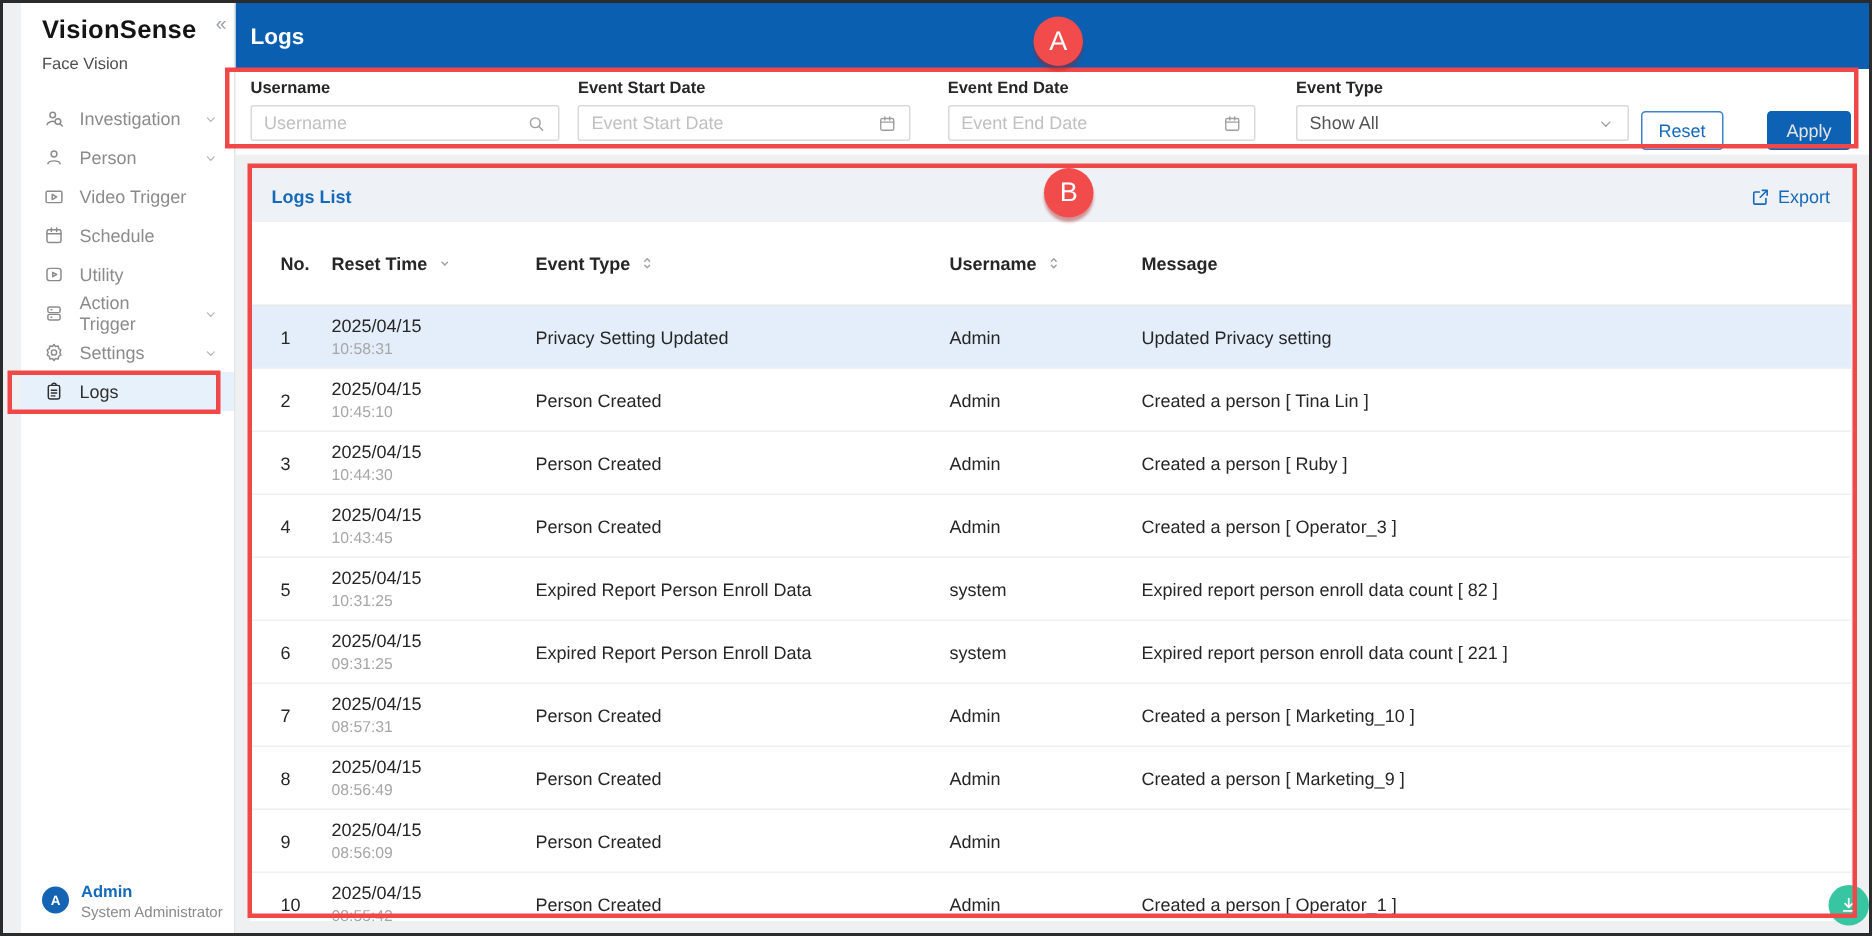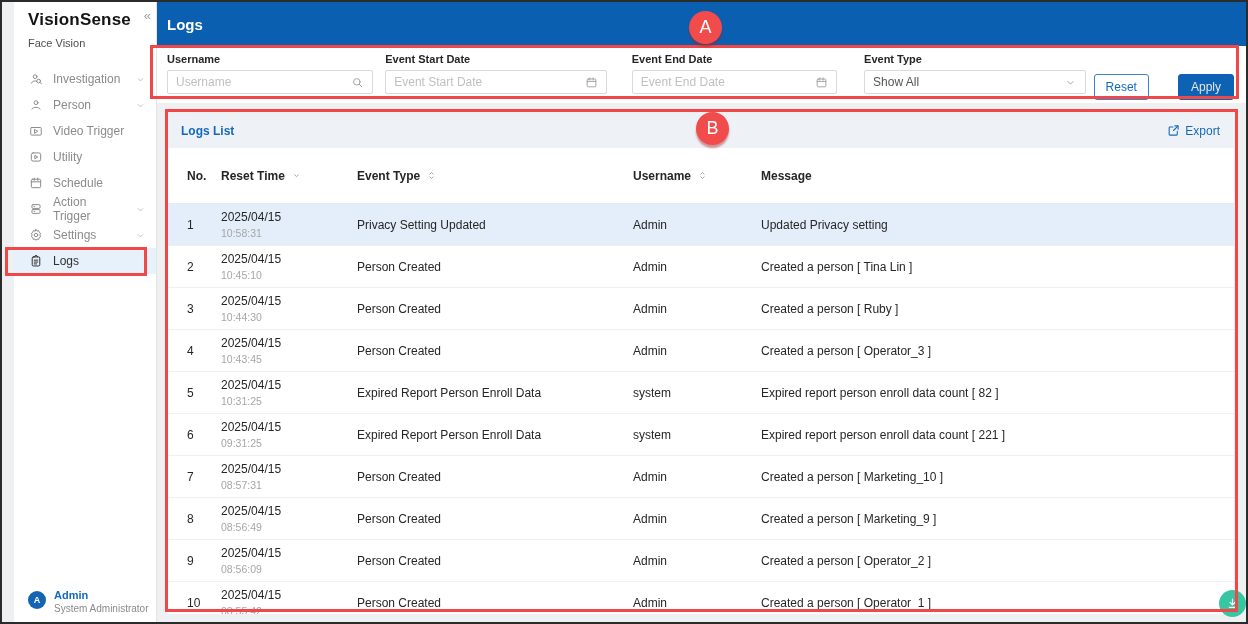--- a/index.html
+++ b/index.html
@@ -48,21 +48,21 @@
   .f-type{width:232px;margin-left:27px;}
   .fbtns{display:flex;align-items:flex-start;gap:29px;margin-left:8px;padding-top:21px;}
   .btn{height:26px;border-radius:3px;font-size:12px;font-family:"Liberation Sans",sans-serif;cursor:pointer;}
   .btn-reset{padding:0 11px;background:#fff;border:1px solid #3c82cd;color:var(--link);}
   .btn-apply{padding:0 12px;background:#0d62b4;border:1px solid #0d62b4;color:#e5e5e5;}
 
   
   .panel{position:absolute;left:22px;right:12px;top:112px;height:500px;background:#fff;overflow:hidden;}
   .panel-header{height:34px;background:#eef2f6;display:flex;align-items:center;padding:0 14px;}
   .panel-title{font-size:12px;font-weight:bold;color:var(--link);}
-  .export{margin-left:auto;display:flex;gap:5px;color:var(--link);font-size:12px;cursor:pointer;}
+  .export{margin-left:auto;display:flex;align-items:center;gap:5px;color:var(--link);font-size:12px;cursor:pointer;}
   .export .eicon{width:13px;height:13px;display:inline-flex;}
   .export .eicon svg{width:13px;height:13px;stroke-width:2;}
   .grid{display:grid;grid-template-columns:34px 136px 276px 128px 1fr;padding:0 14px 0 20px;align-items:center;}
   .thead{height:56px;border-bottom:1px solid #e8e8e8;font-size:12px;font-weight:bold;color:#262626;}
   .th{display:flex;align-items:center;gap:6px;cursor:pointer;}
   .sort{display:inline-flex;width:11px;height:13px;color:#9e9e9e;}
   .sort svg{width:11px;height:13px;stroke-width:2;}
   .row{height:42px;border-bottom:1px solid #efefef;font-size:12px;color:#262626;cursor:pointer;}
   .row.highlight{background:var(--row-hl);}
   .cell{padding-right:10px;}
@@ -139,40 +139,40 @@
           <span class="nav-chevron" style="visibility: hidden;">
             <svg viewBox="0 0 24 24">
               <path d="M7 10l5 5 5-5"></path>
             </svg>
           </span>
         </div>
 
         <div class="nav-item">
           <span class="nav-icon">
             <svg viewBox="0 0 24 24">
+              <rect x="4" y="5.5" width="16" height="14.5" rx="2"></rect>
+              <path d="M4 10h16M9 3.5v4M15 3.5v4"></path>
+            </svg>
+          </span>
+          <span class="nav-label">Schedule</span>
+          <span class="nav-chevron" style="visibility: hidden;">
+            <svg viewBox="0 0 24 24">
+              <path d="M7 10l5 5 5-5"></path>
+            </svg>
+          </span>
+        </div>
+
+        <div class="nav-item">
+          <span class="nav-icon">
+            <svg viewBox="0 0 24 24">
               <rect x="4" y="5" width="16" height="14" rx="3"></rect>
               <path d="M10.5 9.5l4.5 2.5-4.5 2.5z"></path>
             </svg>
           </span>
           <span class="nav-label">Utility</span>
-          <span class="nav-chevron" style="visibility: hidden;">
-            <svg viewBox="0 0 24 24">
-              <path d="M7 10l5 5 5-5"></path>
-            </svg>
-          </span>
-        </div>
-
-        <div class="nav-item">
-          <span class="nav-icon">
-            <svg viewBox="0 0 24 24">
-              <rect x="4" y="5.5" width="16" height="14.5" rx="2"></rect>
-              <path d="M4 10h16M9 3.5v4M15 3.5v4"></path>
-            </svg>
-          </span>
-          <span class="nav-label">Schedule</span>
           <span class="nav-chevron" style="visibility: hidden;">
             <svg viewBox="0 0 24 24">
               <path d="M7 10l5 5 5-5"></path>
             </svg>
           </span>
         </div>
 
         <div class="nav-item">
           <span class="nav-icon">
             <svg viewBox="0 0 24 24">
@@ -437,21 +437,20 @@
           </div>
 
           <div class="grid row">
             <div class="cell no">9</div>
             <div class="cell time">
               <div class="date">2025/04/15</div>
               <div class="clock">08:56:09</div>
             </div>
             <div class="cell">Person Created</div>
             <div class="cell">Admin</div>
-            <div class="cell">Created a person [ Operator_2 ]</div>
           </div>
 
           <div class="grid row">
             <div class="cell no">10</div>
             <div class="cell time">
               <div class="date">2025/04/15</div>
               <div class="clock">08:55:42</div>
             </div>
             <div class="cell">Person Created</div>
             <div class="cell">Admin</div>

